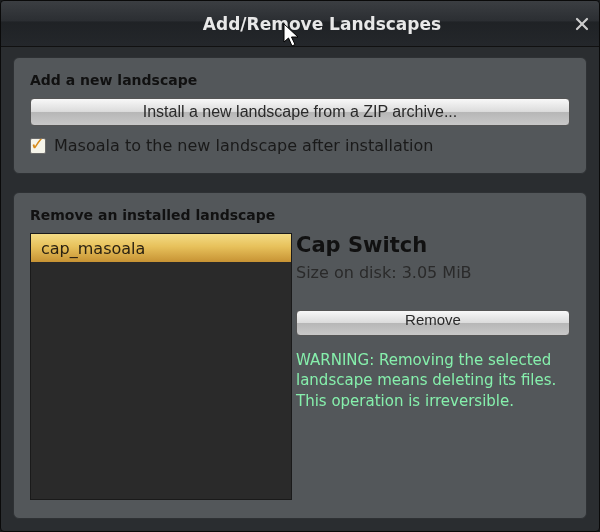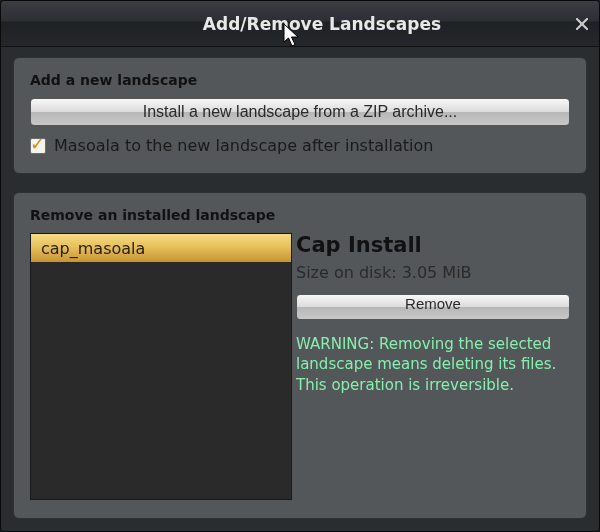--- a/index.html
+++ b/index.html
@@ -128,21 +128,21 @@
     color: #1a1a1a;
   }
   .detail-title {
     font-size: 21px;
     font-weight: bold;
     color: #111;
   }
   .detail-size {
     font-size: 16px;
     color: #2a2a2a;
-    margin-bottom: 6px;
+    margin-bottom: 22px;
   }
   .remove-btn {
     width: 100%;
     height: 26px;
     background: linear-gradient(#f8f8f8 0%, #dcdcdc 48%, #b7b7b7 52%, #c8c8c8 100%);
     border: 1px solid #555;
     border-radius: 4px;
     color: #2a2a2a;
     font-size: 15px;
     cursor: pointer;
@@ -190,21 +190,21 @@
 
     <div class="panel bottom">
       <div class="panel-heading">Remove an installed landscape</div>
       <div class="remove-grid">
         <div class="list-panel">
           <div class="list-item selected">
             <span>cap_masoala</span>
           </div>
         </div>
         <div class="detail-panel">
-          <div class="detail-title">Cap Install</div>
+          <div class="detail-title">Cap Switch</div>
           <div class="detail-size">Size on disk: 3.05 MiB</div>
           <button class="remove-btn">
             <span>Remove</span>
           </button>
           <div class="warning-text">WARNING: Removing the selected landscape means deleting its files. This operation is irreversible.</div>
         </div>
       </div>
     </div>
 
   </div>

